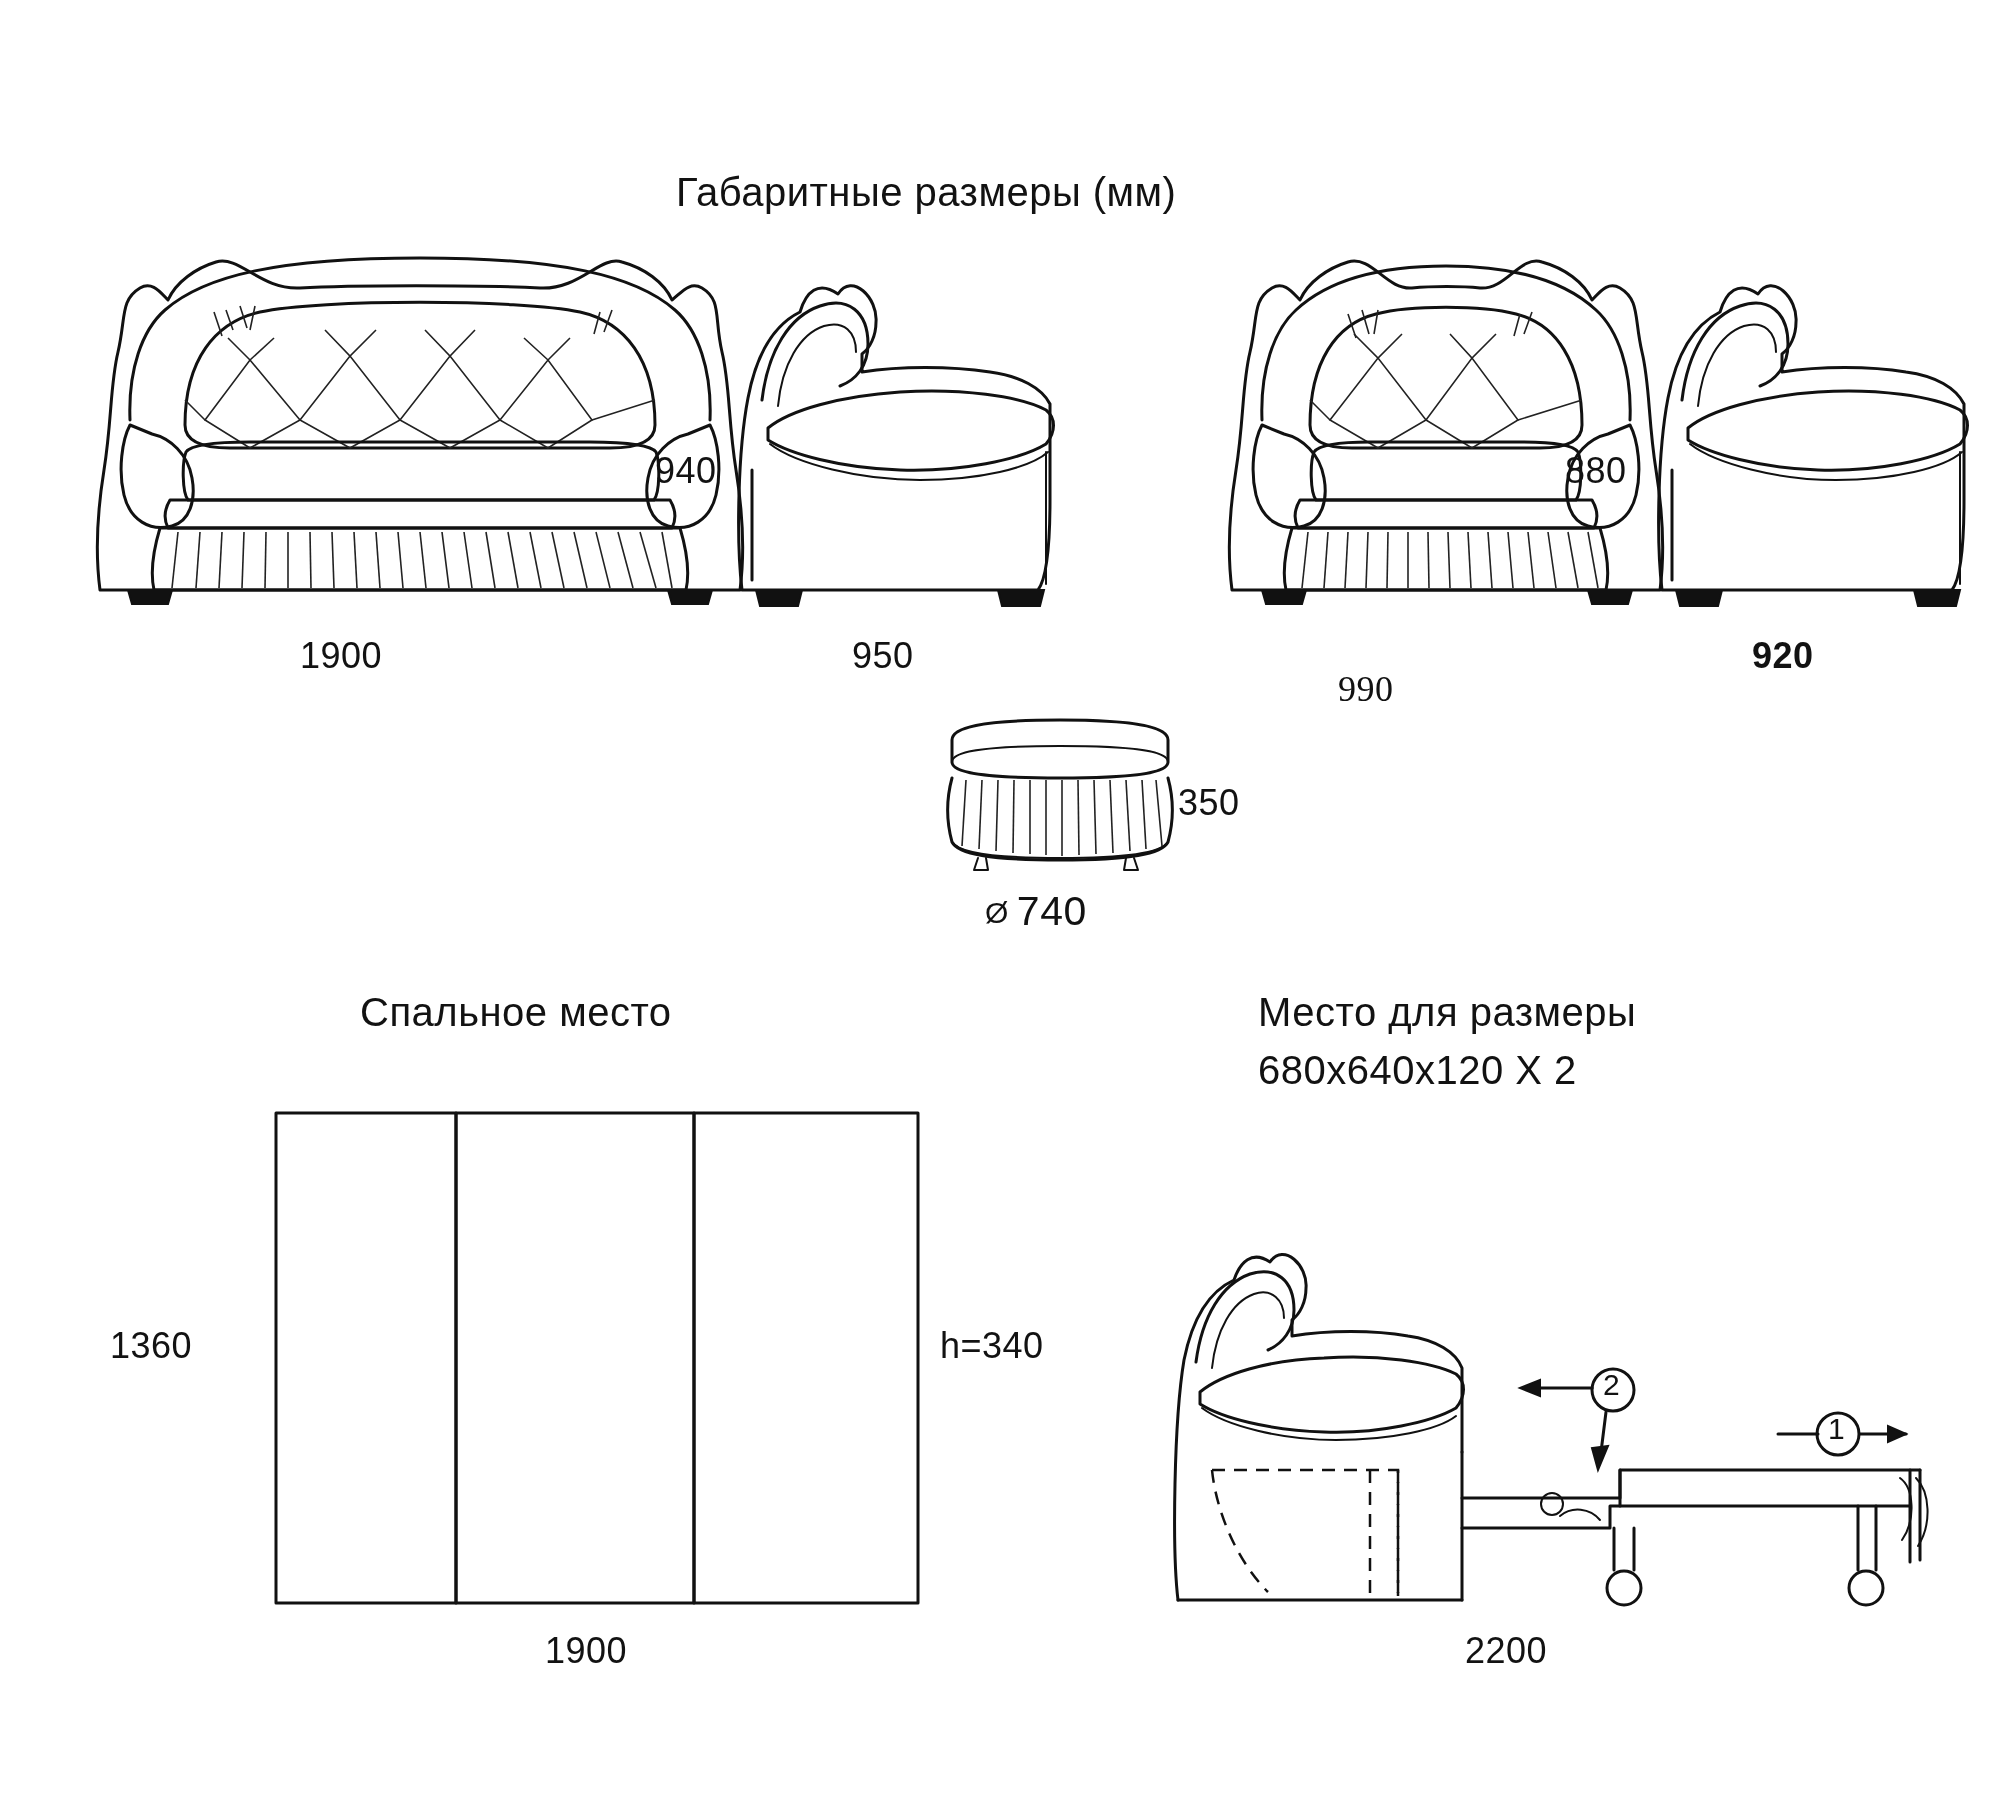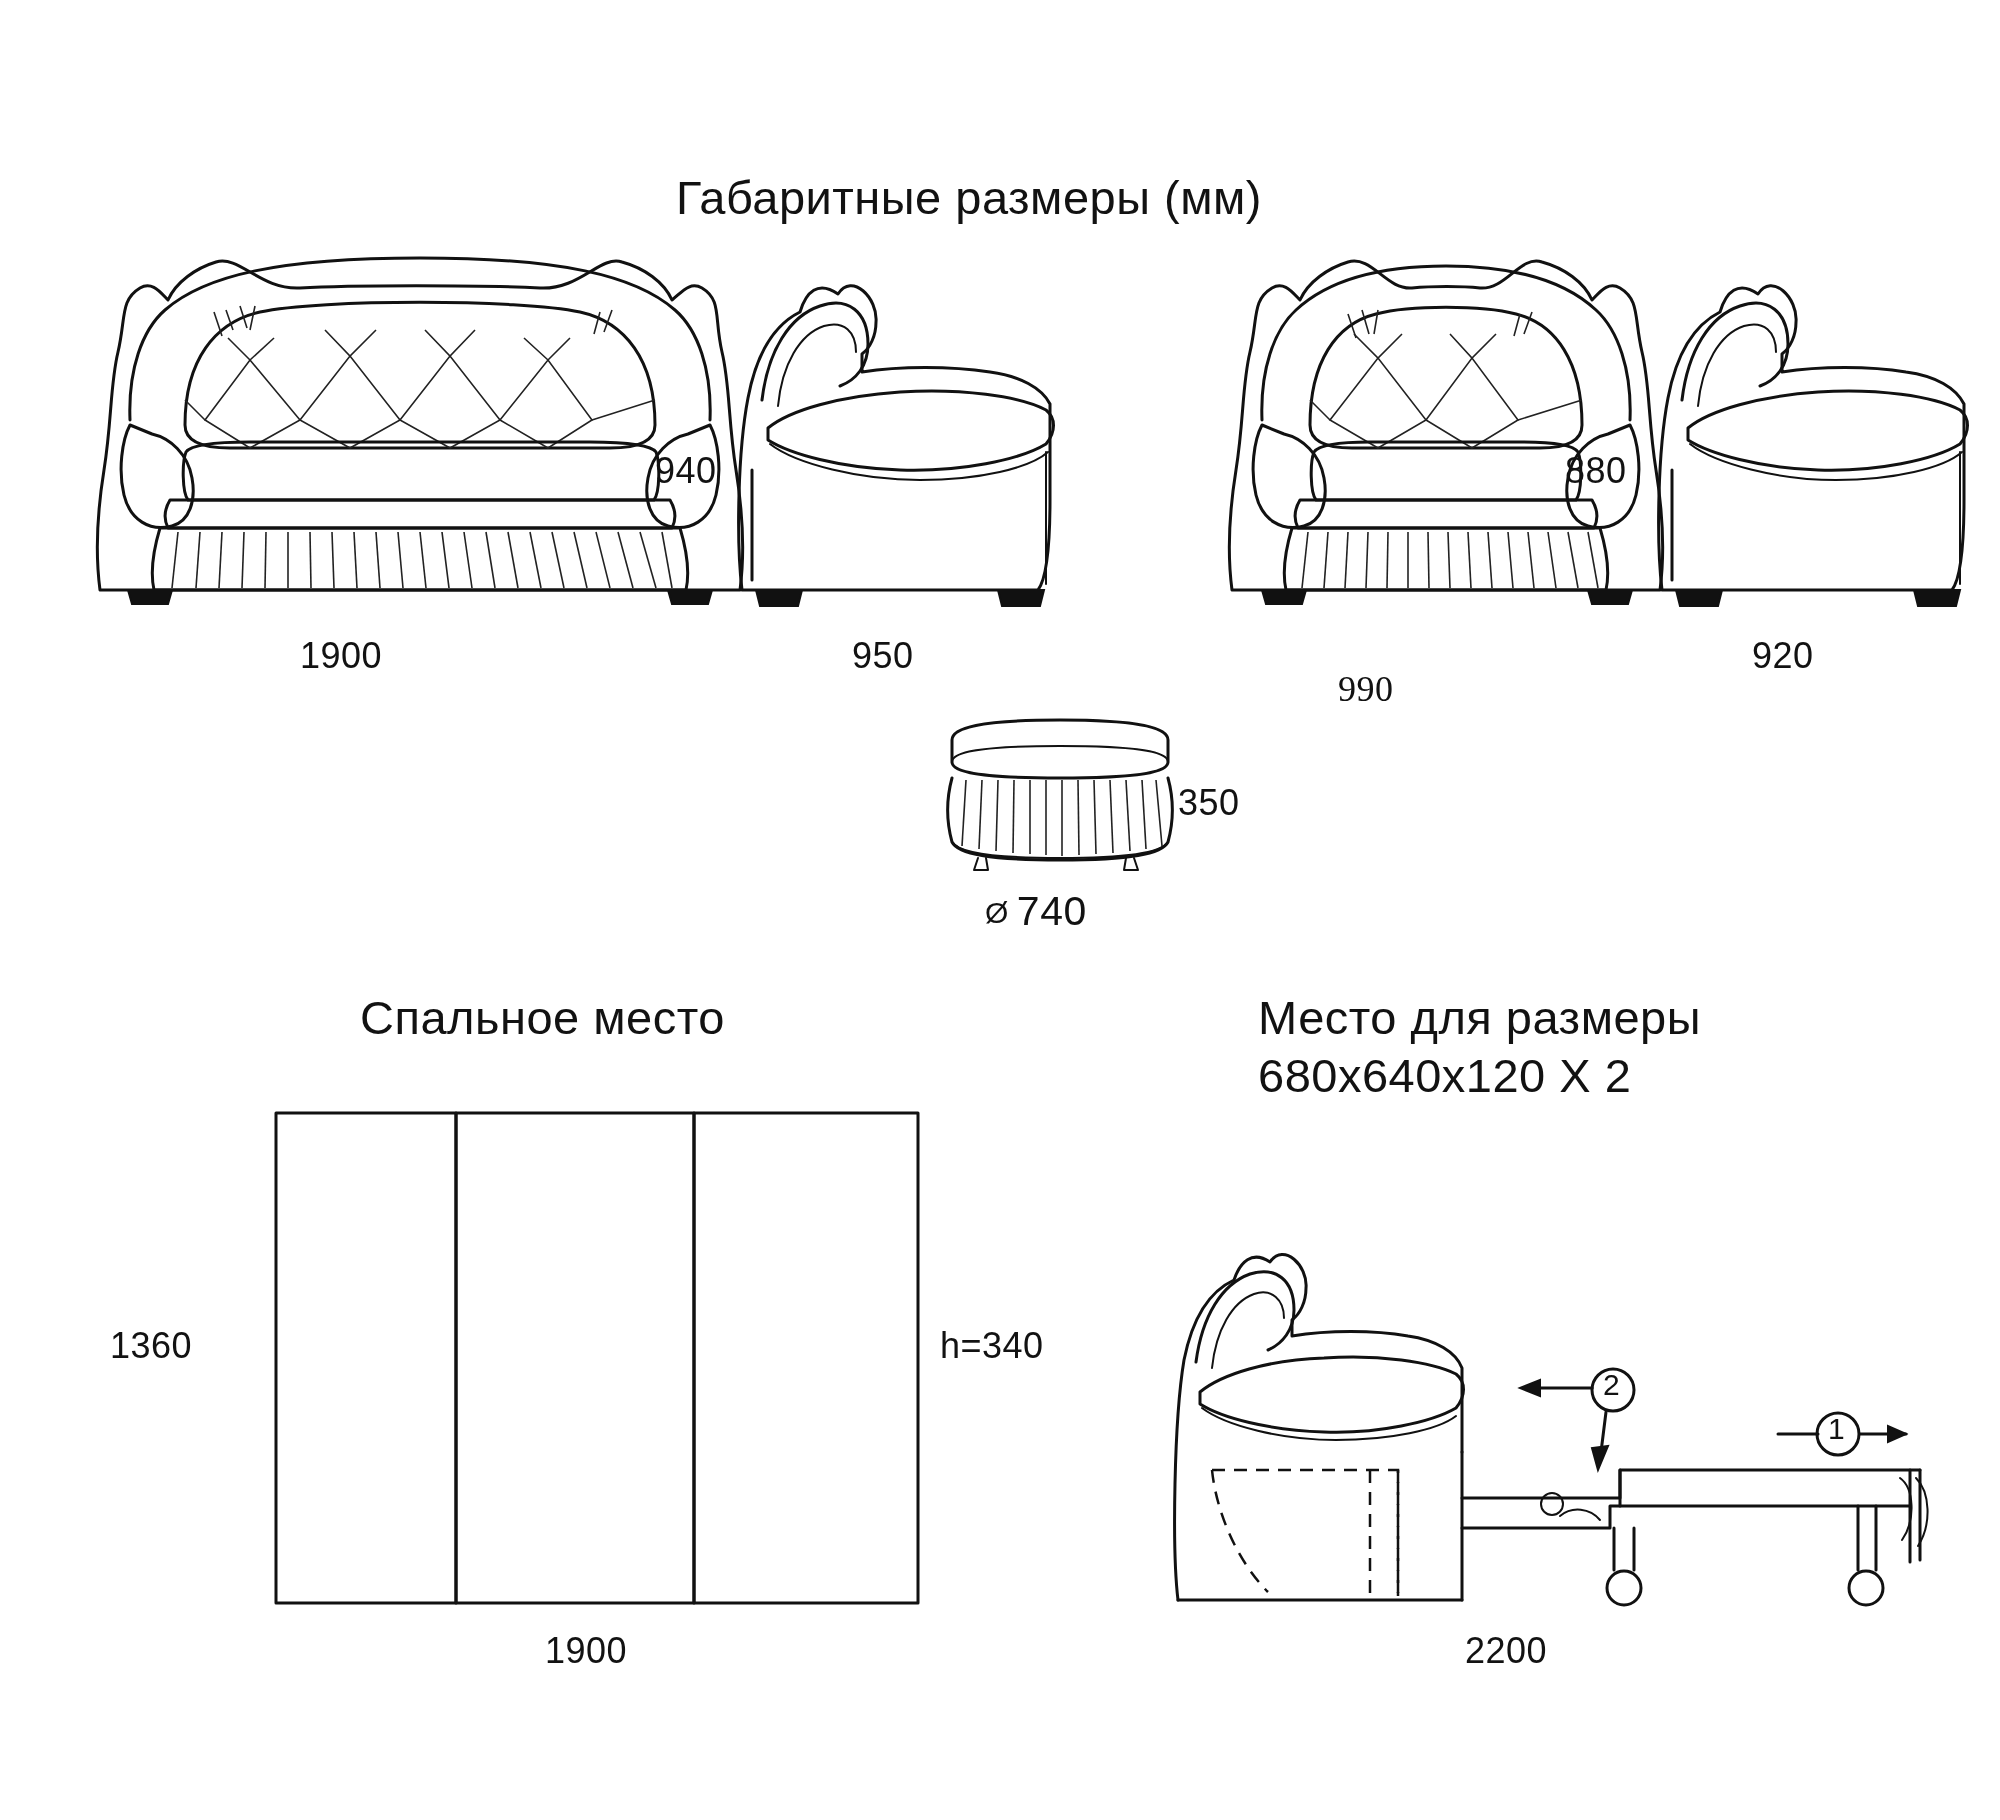--- a/index.html
+++ b/index.html
@@ -27,21 +27,21 @@
     color: #121212;
     white-space: nowrap;
     letter-spacing: 0.5px;
   }
   .title-main {
     font-size: 41px;
     left: 676px;
     top: 170px;
   }
   .section-title {
-    font-size: 47px;
+    font-size: 40px;
   }
   .dim {
     font-size: 36px;
   }
   #t-bed {
     left: 360px;
     top: 990px;
   }
   #t-storage {
     left: 1258px;
@@ -49,21 +49,21 @@
   }
   #t-storage2 {
     left: 1258px;
     top: 1048px;
   }
   #d-1900 { left: 300px; top: 635px; }
   #d-940  { left: 655px; top: 450px; }
   #d-950  { left: 852px; top: 635px; }
   #d-990  { left: 1338px; top: 668px; font-family: Liberation Serif, serif; }
   #d-880  { left: 1565px; top: 450px; }
-  #d-920  { left: 1752px; top: 635px; }
+  #d-920  { left: 1752px; top: 635px; font-weight: bold; }
   #d-350  { left: 1178px; top: 782px; text-align: right; }
   #d-550  { left: 985px; top: 888px; font-size: 41px; }
   #d-1360 { left: 110px; top: 1325px; }
   #d-h340 { left: 940px; top: 1325px; }
   #d-1900b{ left: 545px; top: 1630px; }
   #d-2200 { left: 1465px; top: 1630px; }
   .diadot {
     font-size: 30px;
     vertical-align: 2px;
     margin-right: 8px;

